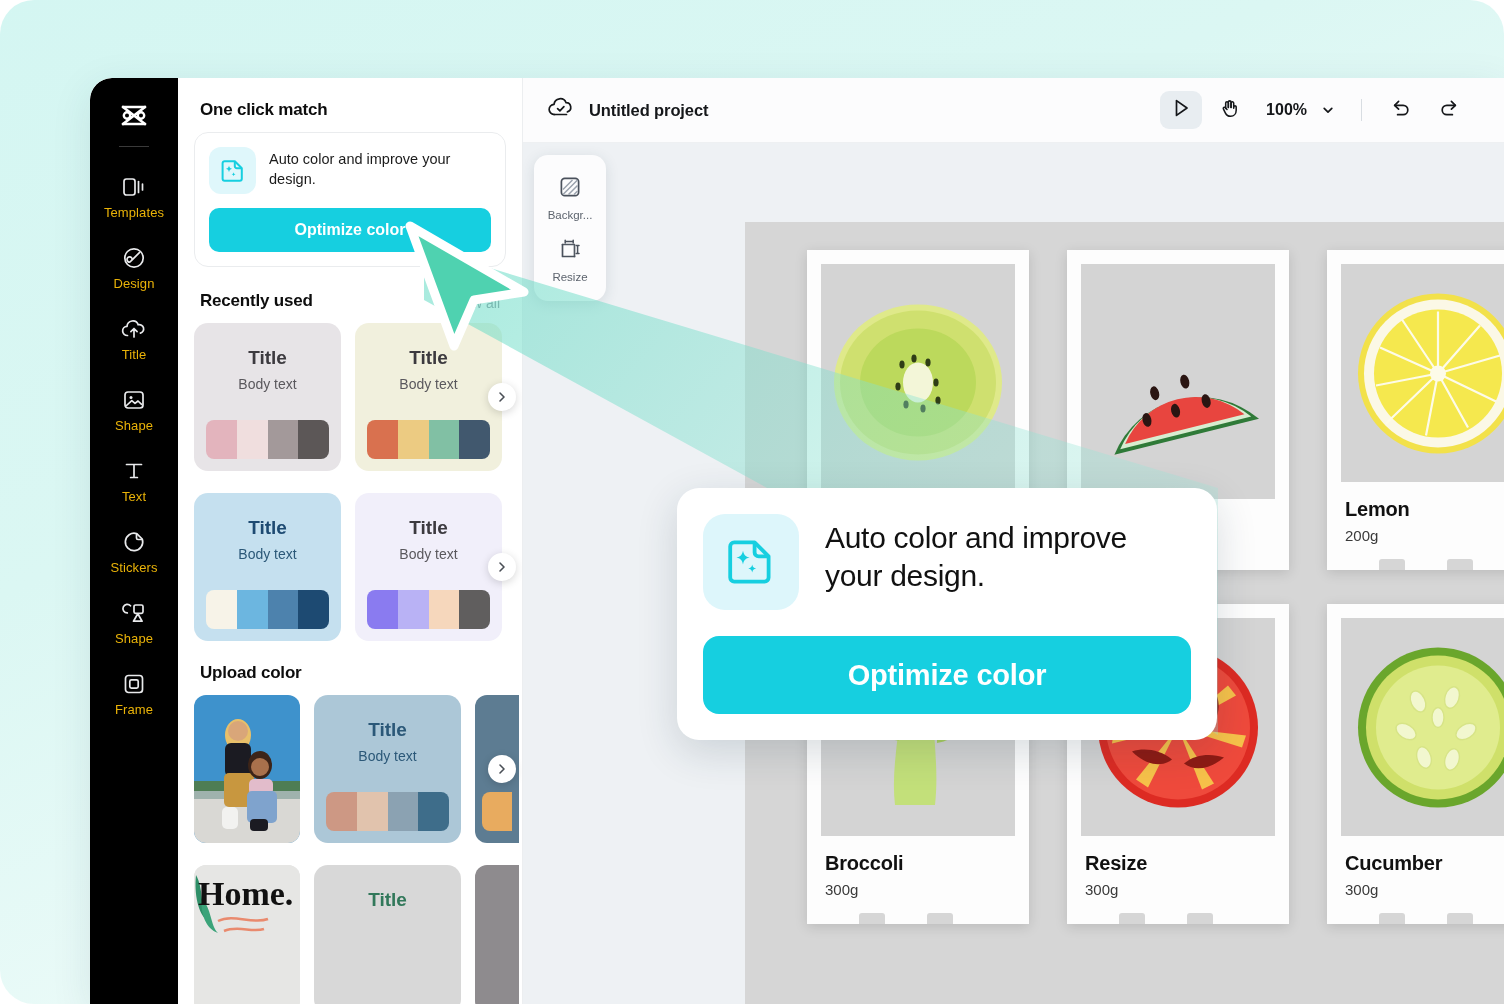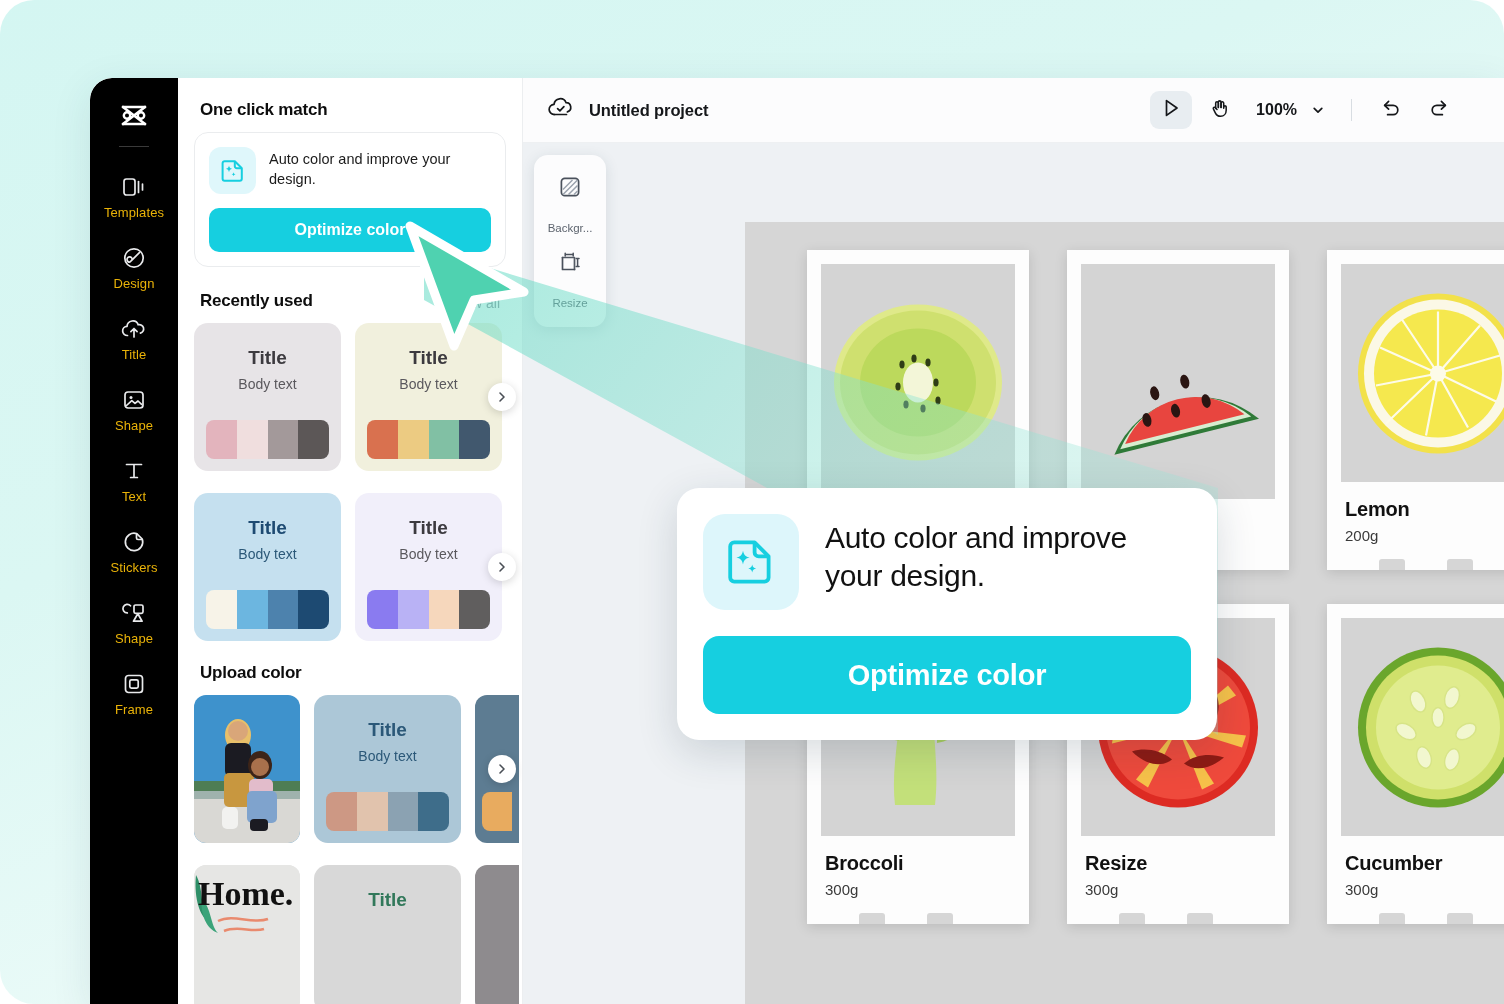--- a/index.html
+++ b/index.html
@@ -108,40 +108,40 @@
   .pc-peek{ width:44px; flex:0 0 44px; height:148px; border-radius:12px 0 0 12px; overflow:hidden;
             padding:14px 0 12px; display:flex; flex-direction:column; align-items:center;}
   .pc-peek .swatch{ width:30px; border-radius:8px 0 0 8px; }
 
   .bottom-row .pcard, .bottom-row .photo-thumb, .bottom-row .pc-peek{ height:148px; }
 
   
   #canvasarea{ flex:1; display:flex; flex-direction:column; min-width:0; position:relative;}
   #topbar{
     height:65px; flex:0 0 65px; background:#fcfcfd; display:flex; align-items:center;
-    padding:0 44px 0 24px; border-bottom:1px solid #eef0f2; position:relative; z-index:4;gap:29px;
+    padding:0 34px 0 24px; border-bottom:1px solid #eef0f2; position:relative; z-index:4;gap:29px;
   }
   .proj{ display:flex; align-items:center; gap:14px; }
   .proj-name{ font-size:16.5px; font-weight:bold; color:#15171a; letter-spacing:-.1px;}
   .tb-right{ margin-left:auto; display:flex; align-items:center; gap:6px;}
   .tb-btn{ width:42px;height:38px;border-radius:9px;display:flex;align-items:center;justify-content:center;cursor:pointer;}
   .tb-btn.active{ background:#e8edf1; }
   .zoomval{ font-size:16px; font-weight:bold; color:#15171a; margin-left:10px;}
   .zoom-chev{ width:30px;height:34px;display:flex;align-items:center;justify-content:center;cursor:pointer;}
   .tb-sep{ width:1px;height:22px;background:#d8dde2;margin:0 12px;}
 
   #stage{ flex:1; background:#eef1f4; position:relative; overflow:hidden; }
 
   
   #dock{
     position:absolute; left:11px; top:12px; width:72px; border-radius:14px;
     background:#fcfcfd; box-shadow:0 3px 14px rgba(40,60,80,.13);
     padding:12px 0 10px; z-index:5;
   }
-  .dock-item{ display:flex;flex-direction:column;align-items:center;gap:19px;padding:8px 0;cursor:pointer;}
+  .dock-item{ display:flex;flex-direction:column;align-items:center;gap:6px;padding:8px 0;cursor:pointer;}
   .dock-item .dlabel{ font-size:11.5px;color:#5d646e; max-width:64px; text-align:center;
       white-space:nowrap; overflow:hidden;}
 
   
   #artboard{
     position:absolute; left:222px; top:79px; width:920px; height:860px;
     background:#d6d6d6;
   }
   .fcard{
     position:absolute; background:#fdfdfd; box-shadow:0 3px 12px rgba(0,0,0,.13);

